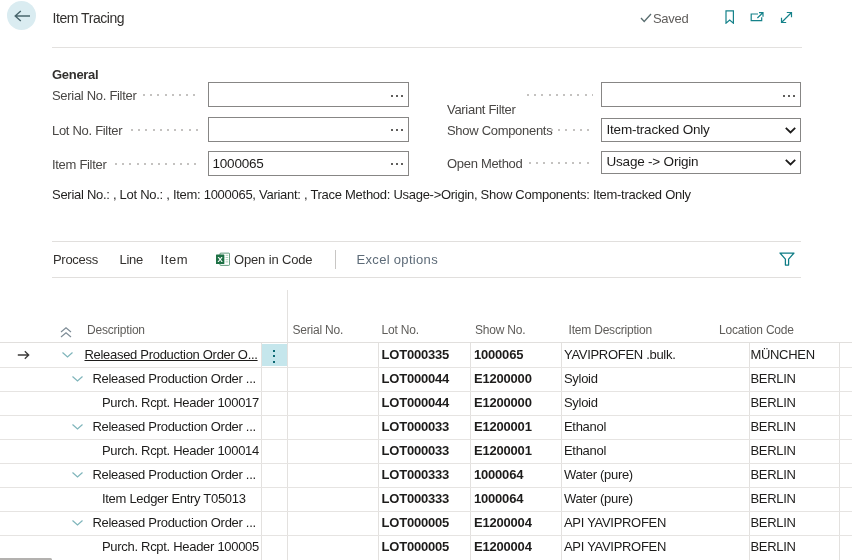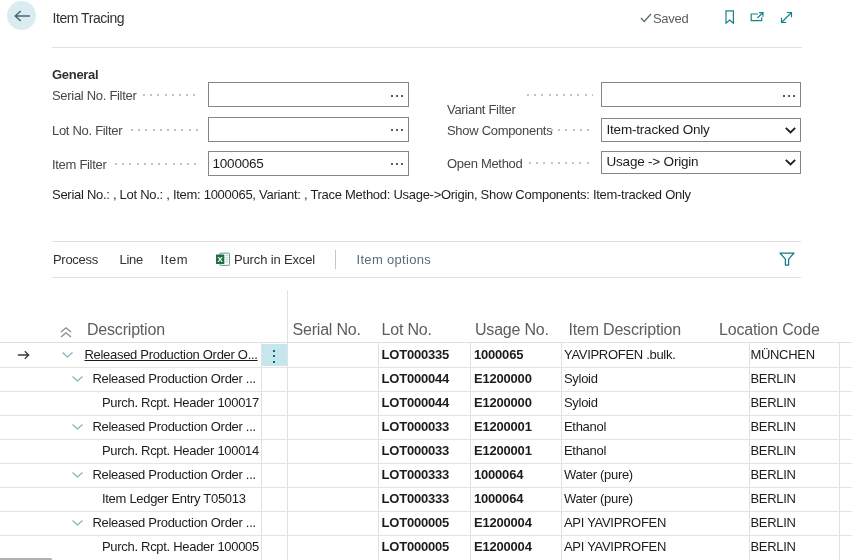--- a/index.html
+++ b/index.html
@@ -2,21 +2,21 @@
 <html><head>
 <meta charset="utf-8">
 <style>
 * { margin:0; padding:0; box-sizing:border-box; }
 html,body { width:852px; height:560px; background:#fff; font-family:"Liberation Sans",sans-serif; overflow:hidden; }
 body { position:relative; }
 .abs { position:absolute; }
 .lbl { position:absolute; font-size:13px; letter-spacing:-0.3px; color:#484644; line-height:15px; }
 .ct { position:absolute; font-size:13px; letter-spacing:-0.3px; color:#1d1c1b; line-height:15px; white-space:nowrap; }
 .cb { position:absolute; font-size:13px; letter-spacing:-0.2px; font-weight:bold; color:#1d1c1b; line-height:15px; white-space:nowrap; }
-.hl { position:absolute; font-size:16px; letter-spacing:-0.2px; color:#5f5d5a; line-height:14px; white-space:nowrap; }
+.hl { position:absolute; font-size:12px; letter-spacing:-0.2px; color:#5f5d5a; line-height:14px; white-space:nowrap; }
 .rb { position:absolute; left:0; width:852px; height:1px; background:#e6e4e2; }
 .inp { position:absolute; width:201px; height:25px; border:1px solid #878685; background:#fff; }
 .dots { position:absolute; height:2px; background-image:repeating-linear-gradient(to right,#c4c2c0 0,#c4c2c0 2px,transparent 2px,transparent 7.2px); }
 .d3 { position:absolute; width:2.2px; height:2.2px; background:#605e5c; }
 .mnu { position:absolute; font-size:13px; letter-spacing:-0.3px; color:#32302e; line-height:16px; white-space:nowrap; }
 </style>
 </head>
 <body>
 
 <div class="abs" style="left:6.8px;top:1.2px;width:29px;height:29px;border-radius:50%;background:#daecf1"></div>
@@ -96,34 +96,34 @@
 <div class="abs" style="left:52px;top:276.5px;width:749px;height:1px;background:#e1dfdd"></div>
 <div class="mnu" style="left:53px;top:252px">Process</div>
 <div class="mnu" style="left:119.5px;top:252px">Line</div>
 <div class="mnu" style="left:160.5px;top:252px;letter-spacing:0.6px">Item</div>
 <svg class="abs" style="left:216px;top:252px" width="14" height="14.5" viewBox="0 0 16 16">
   <rect x="4.5" y="1" width="11" height="14" rx="1" fill="#fff" stroke="#1e7145" stroke-width="0.8"></rect>
   <path d="M5.5 3.5 h4 M11 3.5 h3 M5.5 6 h4 M11 6 h3 M5.5 8.5 h4 M11 8.5 h3 M5.5 11 h4 M11 11 h3" stroke="#a0c8b0" stroke-width="1"></path>
   <rect x="0" y="2.5" width="9.5" height="11" rx="0.5" fill="#1e7145"></rect>
   <text x="4.75" y="11" font-size="9" font-weight="bold" fill="#fff" text-anchor="middle" font-family="Liberation Sans">X</text>
 </svg>
-<div class="mnu" style="left:234px;top:252px;letter-spacing:-0.15px">Purch in Excel</div>
+<div class="mnu" style="left:234px;top:252px;letter-spacing:-0.15px">Open in Code</div>
 <div class="abs" style="left:334.5px;top:249.5px;width:1px;height:19.5px;background:#c8c6c4"></div>
-<div class="mnu" style="left:356.5px;top:252px;color:#5d6b78;letter-spacing:0.32px">Item options</div>
+<div class="mnu" style="left:356.5px;top:252px;color:#5d6b78;letter-spacing:0.32px">Excel options</div>
 <svg class="abs" style="left:779px;top:251.5px" width="16" height="14" viewBox="0 0 16 14">
   <path d="M1 1 H15 L9.6 7.2 V13 H6.4 V7.2 Z" fill="none" stroke="#0e7c85" stroke-width="1.25" stroke-linejoin="round"></path>
 </svg>
 
 <svg class="abs" style="left:59.5px;top:326.5px" width="12" height="11" viewBox="0 0 12 11">
   <path d="M1 5 L6 0.8 L11 5 M1 10 L6 5.8 L11 10" fill="none" stroke="#7e8c96" stroke-width="1.2"></path>
 </svg>
 <div class="hl" style="left:87px;top:322.5px">Description</div>
 <div class="hl" style="left:292.5px;top:322.5px">Serial No.</div>
 <div class="hl" style="left:381.5px;top:322.5px">Lot No.</div>
-<div class="hl" style="left:475px;top:322.5px">Usage No.</div>
+<div class="hl" style="left:475px;top:322.5px">Show No.</div>
 <div class="hl" style="left:568.5px;top:322.5px">Item Description</div>
 <div class="hl" style="left:719px;top:322.5px">Location Code</div>
 <div class="abs" style="left:0;top:342px;width:852px;height:1px;background:#e1dfdd"></div>
 
 <div class="abs" style="left:260.5px;top:343px;width:1px;height:217px;background:#e3e1df"></div>
 <div class="abs" style="left:378px;top:343px;width:1px;height:217px;background:#e3e1df"></div>
 <div class="abs" style="left:470px;top:343px;width:1px;height:217px;background:#e3e1df"></div>
 <div class="abs" style="left:560.5px;top:343px;width:1px;height:217px;background:#e3e1df"></div>
 <div class="abs" style="left:748.5px;top:343px;width:1px;height:217px;background:#e3e1df"></div>
 <div class="abs" style="left:838.5px;top:343px;width:1px;height:217px;background:#e3e1df"></div>

